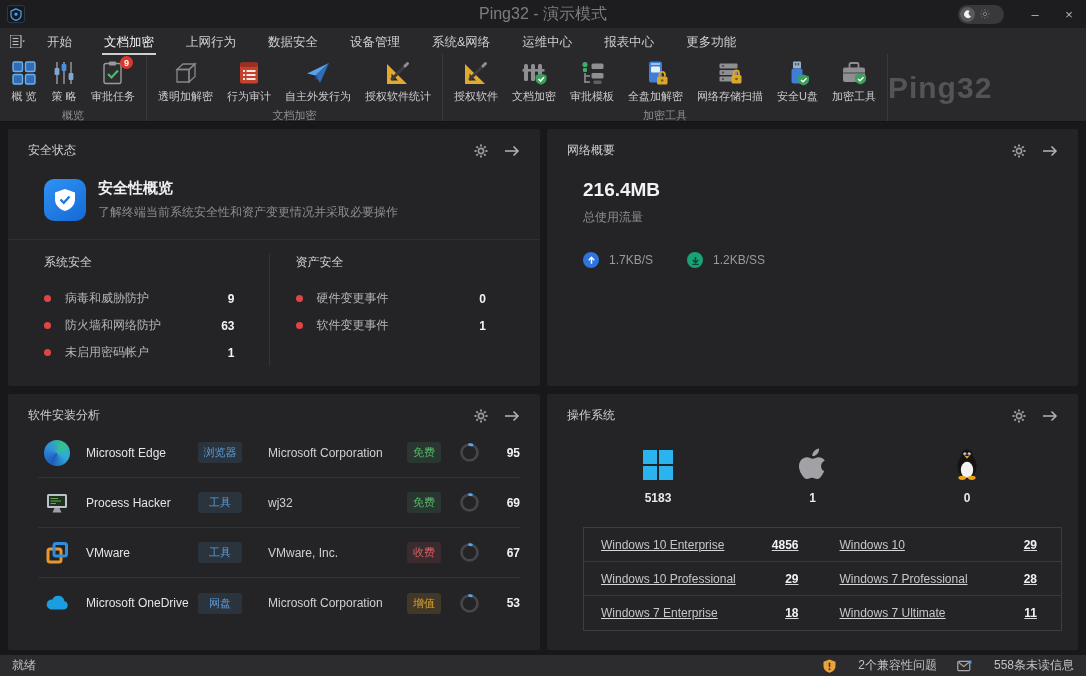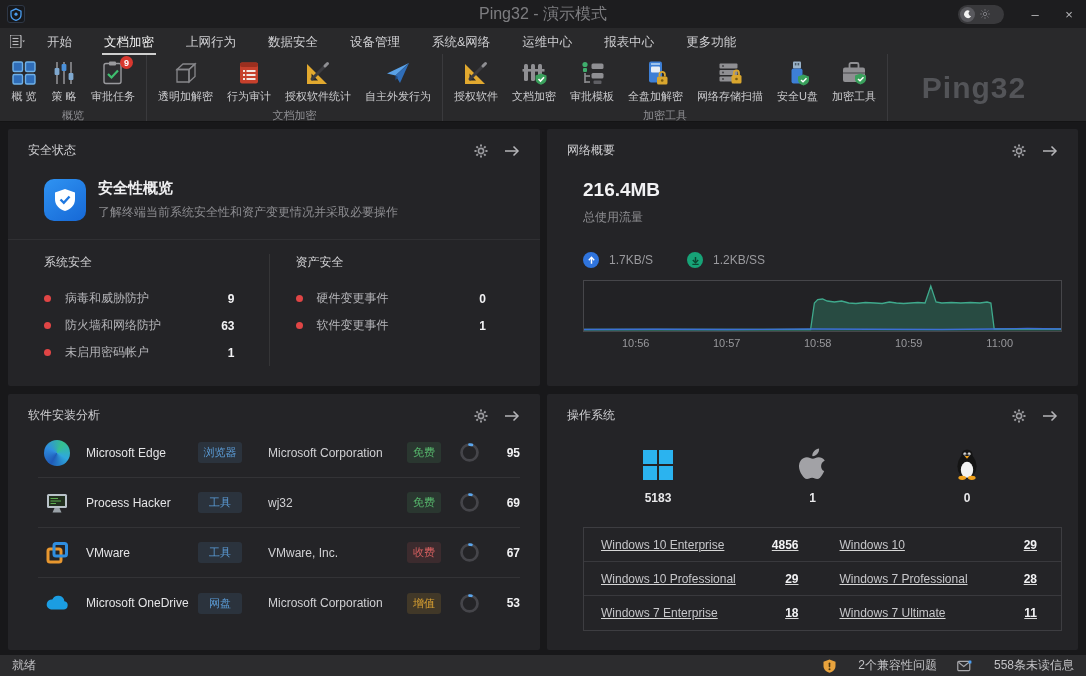--- a/index.html
+++ b/index.html
@@ -28,21 +28,21 @@
   
   .ribbon{height:68px;background:#29292b;display:flex;border-bottom:1px solid #141415;}
   .rgroup{display:flex;flex-direction:column;border-right:1px solid #3a3a3d;padding:4px 6px 0;}
   .rgroup:last-of-type{border-right:1px solid #3a3a3d;}
   .ritems{display:flex;flex:1;align-items:flex-start;gap:4px;}
   .ritem{display:flex;flex-direction:column;align-items:center;gap:3px;padding:2px 5px;position:relative;}
   .ritem .lbl{font-size:11px;color:#c9c9cc;white-space:nowrap;}
   .ric{width:26px;height:26px;position:relative;}
   .rbadge{position:absolute;top:-4px;right:-7px;min-width:13px;height:13px;border-radius:7px;background:#d8382f;color:#fff;font-size:9px;font-weight:bold;display:flex;align-items:center;justify-content:center;padding:0 2px;}
   .rgroup-label{text-align:center;font-size:11px;color:#8e8e92;padding:2px 0 3px;}
-  .ribbon-right{flex:1;display:flex;align-items:center;justify-content:center;padding-right:26px;}
+  .ribbon-right{flex:1;display:flex;align-items:center;justify-content:flex-start;padding-right:26px;}
   .watermark{font-size:30px;font-weight:bold;color:#535458;letter-spacing:1px;}
   
   .main{height:533px;background:#18181a;padding:7px 8px;display:grid;grid-template-columns:532px 531px;grid-template-rows:257px 256px;gap:8px 7px;}
   .panel{background:#242427;border-radius:2px;position:relative;overflow:hidden;}
   .phead{display:flex;align-items:center;padding:13px 20px 0;}
   .ptitle{font-size:12px;color:#cfcfd2;}
   .phead .tools{margin-left:auto;display:flex;align-items:center;gap:16px;}
   
   .hero{display:flex;align-items:center;gap:12px;padding:20px 20px 18px 36px;border-bottom:1px solid rgba(255,255,255,.06);}
   .hero-ic{width:42px;height:42px;border-radius:10px;background:linear-gradient(145deg,#2f93f2,#1668d6);display:flex;align-items:center;justify-content:center;flex:0 0 auto;}
@@ -235,37 +235,37 @@
                 <rect x="7" y="18" width="2" height="2"></rect>
                 <rect x="10.5" y="18" width="9" height="2"></rect>
               </g>
             </svg>
         </span>
         <span class="lbl">行为审计</span>
       </div>
       <div class="ritem">
         <span class="ric">
           <svg viewBox="0 0 26 26" width="26" height="26">
+              <polygon points="2,13.5 24,3 10.5,15.5" fill="#5aa2e8"></polygon>
+              <polygon points="10.5,15.5 24,3 15,23" fill="#2f6db8"></polygon>
+              <polygon points="10.5,15.5 13,17 10.5,20.5" fill="#1f4f8d"></polygon>
+            </svg>
+        </span>
+        <span class="lbl">自主外发行为</span>
+      </div>
+      <div class="ritem">
+        <span class="ric">
+          <svg viewBox="0 0 26 26" width="26" height="26">
               <polygon points="2,24 22,24 2,4" fill="#e2a92f"></polygon>
               <polygon points="6.5,20.5 13,20.5 6.5,13.5" fill="#29292b"></polygon>
               <line x1="7" y1="19" x2="21" y2="5" stroke="#3c3c40" stroke-width="3" stroke-linecap="round"></line>
               <line x1="20" y1="6" x2="22.5" y2="3.5" stroke="#8f8f93" stroke-width="3" stroke-linecap="round"></line>
             </svg>
         </span>
         <span class="lbl">授权软件统计</span>
-      </div>
-      <div class="ritem">
-        <span class="ric">
-          <svg viewBox="0 0 26 26" width="26" height="26">
-              <polygon points="2,13.5 24,3 10.5,15.5" fill="#5aa2e8"></polygon>
-              <polygon points="10.5,15.5 24,3 15,23" fill="#2f6db8"></polygon>
-              <polygon points="10.5,15.5 13,17 10.5,20.5" fill="#1f4f8d"></polygon>
-            </svg>
-        </span>
-        <span class="lbl">自主外发行为</span>
       </div>
     </div>
     <div class="rgroup-label">文档加密</div>
   </div>
 
   <div class="rgroup">
     <div class="ritems">
       <div class="ritem">
         <span class="ric">
           <svg viewBox="0 0 26 26" width="26" height="26">
@@ -491,36 +491,20 @@
       <span class="spd-t">1.7KB/S</span>
       <span class="spd-ic spd-dn">
           <svg width="9" height="9" viewBox="0 0 10 10">
             <line x1="5" y1="1" x2="5" y2="6.5" stroke="#0c4530" stroke-width="1.6"></line>
             <polyline points="2,4.4 5,7.5 8,4.4" fill="none" stroke="#0c4530" stroke-width="1.6"></polyline>
             <line x1="1.5" y1="9.2" x2="8.5" y2="9.2" stroke="#0c4530" stroke-width="1.4"></line>
           </svg>
         </span>
       <span class="spd-t">1.2KB/SS</span>
     </div>
-    <div class="chartwrap">
-      <div class="chartbox">
-        <svg id="net-chart-svg" viewBox="0 0 100 100" preserveAspectRatio="none">
-            <path d="M0,100 L0,97 L47.5,97 L48.3,44 L49,37 L50,36 L51,40 L52.5,42 L54,40 L55.5,44 L57,45 L59,43 L61,44 L62.5,45 L64,42 L65.5,44 L67,45 L68.5,44 L70,43 L71.5,44 L72.7,10 L73.8,42 L75,44 L77,43 L79,44 L81,43 L83,44 L84.5,42 L85.3,44 L86,96 L100,96 L100,100 Z" fill="rgba(52,153,120,0.35)" stroke="none"></path>
-            <path d="M0,97 L47.5,97 L48.3,44 L49,37 L50,36 L51,40 L52.5,42 L54,40 L55.5,44 L57,45 L59,43 L61,44 L62.5,45 L64,42 L65.5,44 L67,45 L68.5,44 L70,43 L71.5,44 L72.7,10 L73.8,42 L75,44 L77,43 L79,44 L81,43 L83,44 L84.5,42 L85.3,44 L86,96 L100,96" fill="none" stroke="#3fa98c" stroke-width="1.3" vector-effect="non-scaling-stroke"></path>
-            <path d="M0,97 L15,96.5 L30,97 L48,96 L60,96.5 L75,97 L86,96 L93,95 L100,96" fill="none" stroke="#3c6fd6" stroke-width="1.3" vector-effect="non-scaling-stroke"></path>
-          </svg>
-      </div>
-      <div class="xlabels">
-        <span style="left:11%">10:56</span>
-        <span style="left:30%">10:57</span>
-        <span style="left:49%">10:58</span>
-        <span style="left:68%">10:59</span>
-        <span style="left:87%">11:00</span>
-      </div>
-    </div>
   </div>
 
   <div class="panel">
     <div class="phead">
       <span class="ptitle">软件安装分析</span>
       <span class="tools">
         <span>
             <svg width="14" height="14" viewBox="0 0 14 14">
               <circle cx="7" cy="7" r="2.6" fill="none" stroke="#9a9a9e" stroke-width="1.6"></circle>
               <g stroke="#9a9a9e" stroke-width="2">

